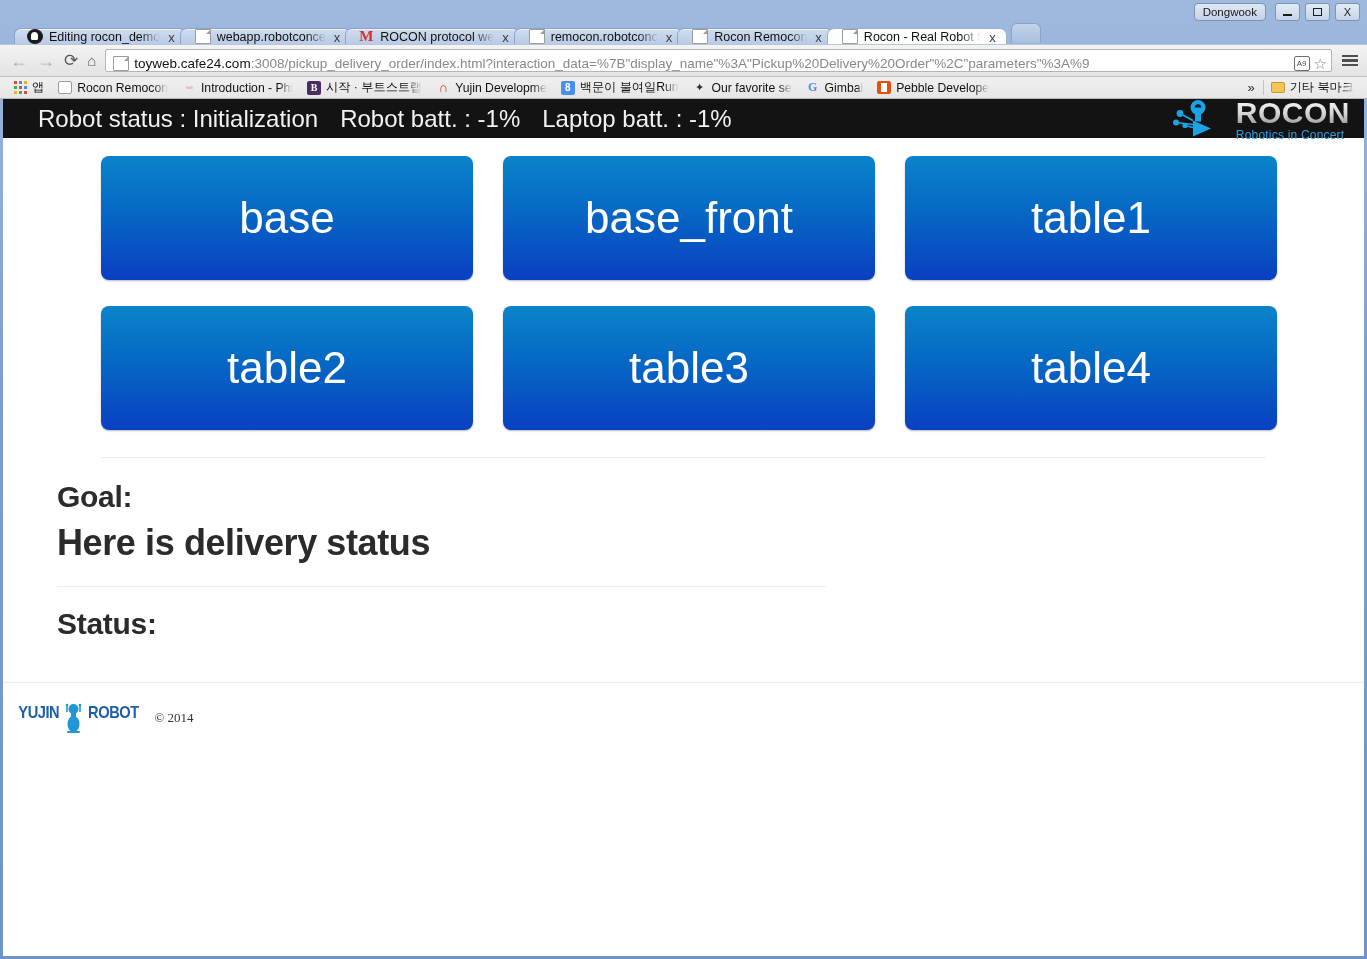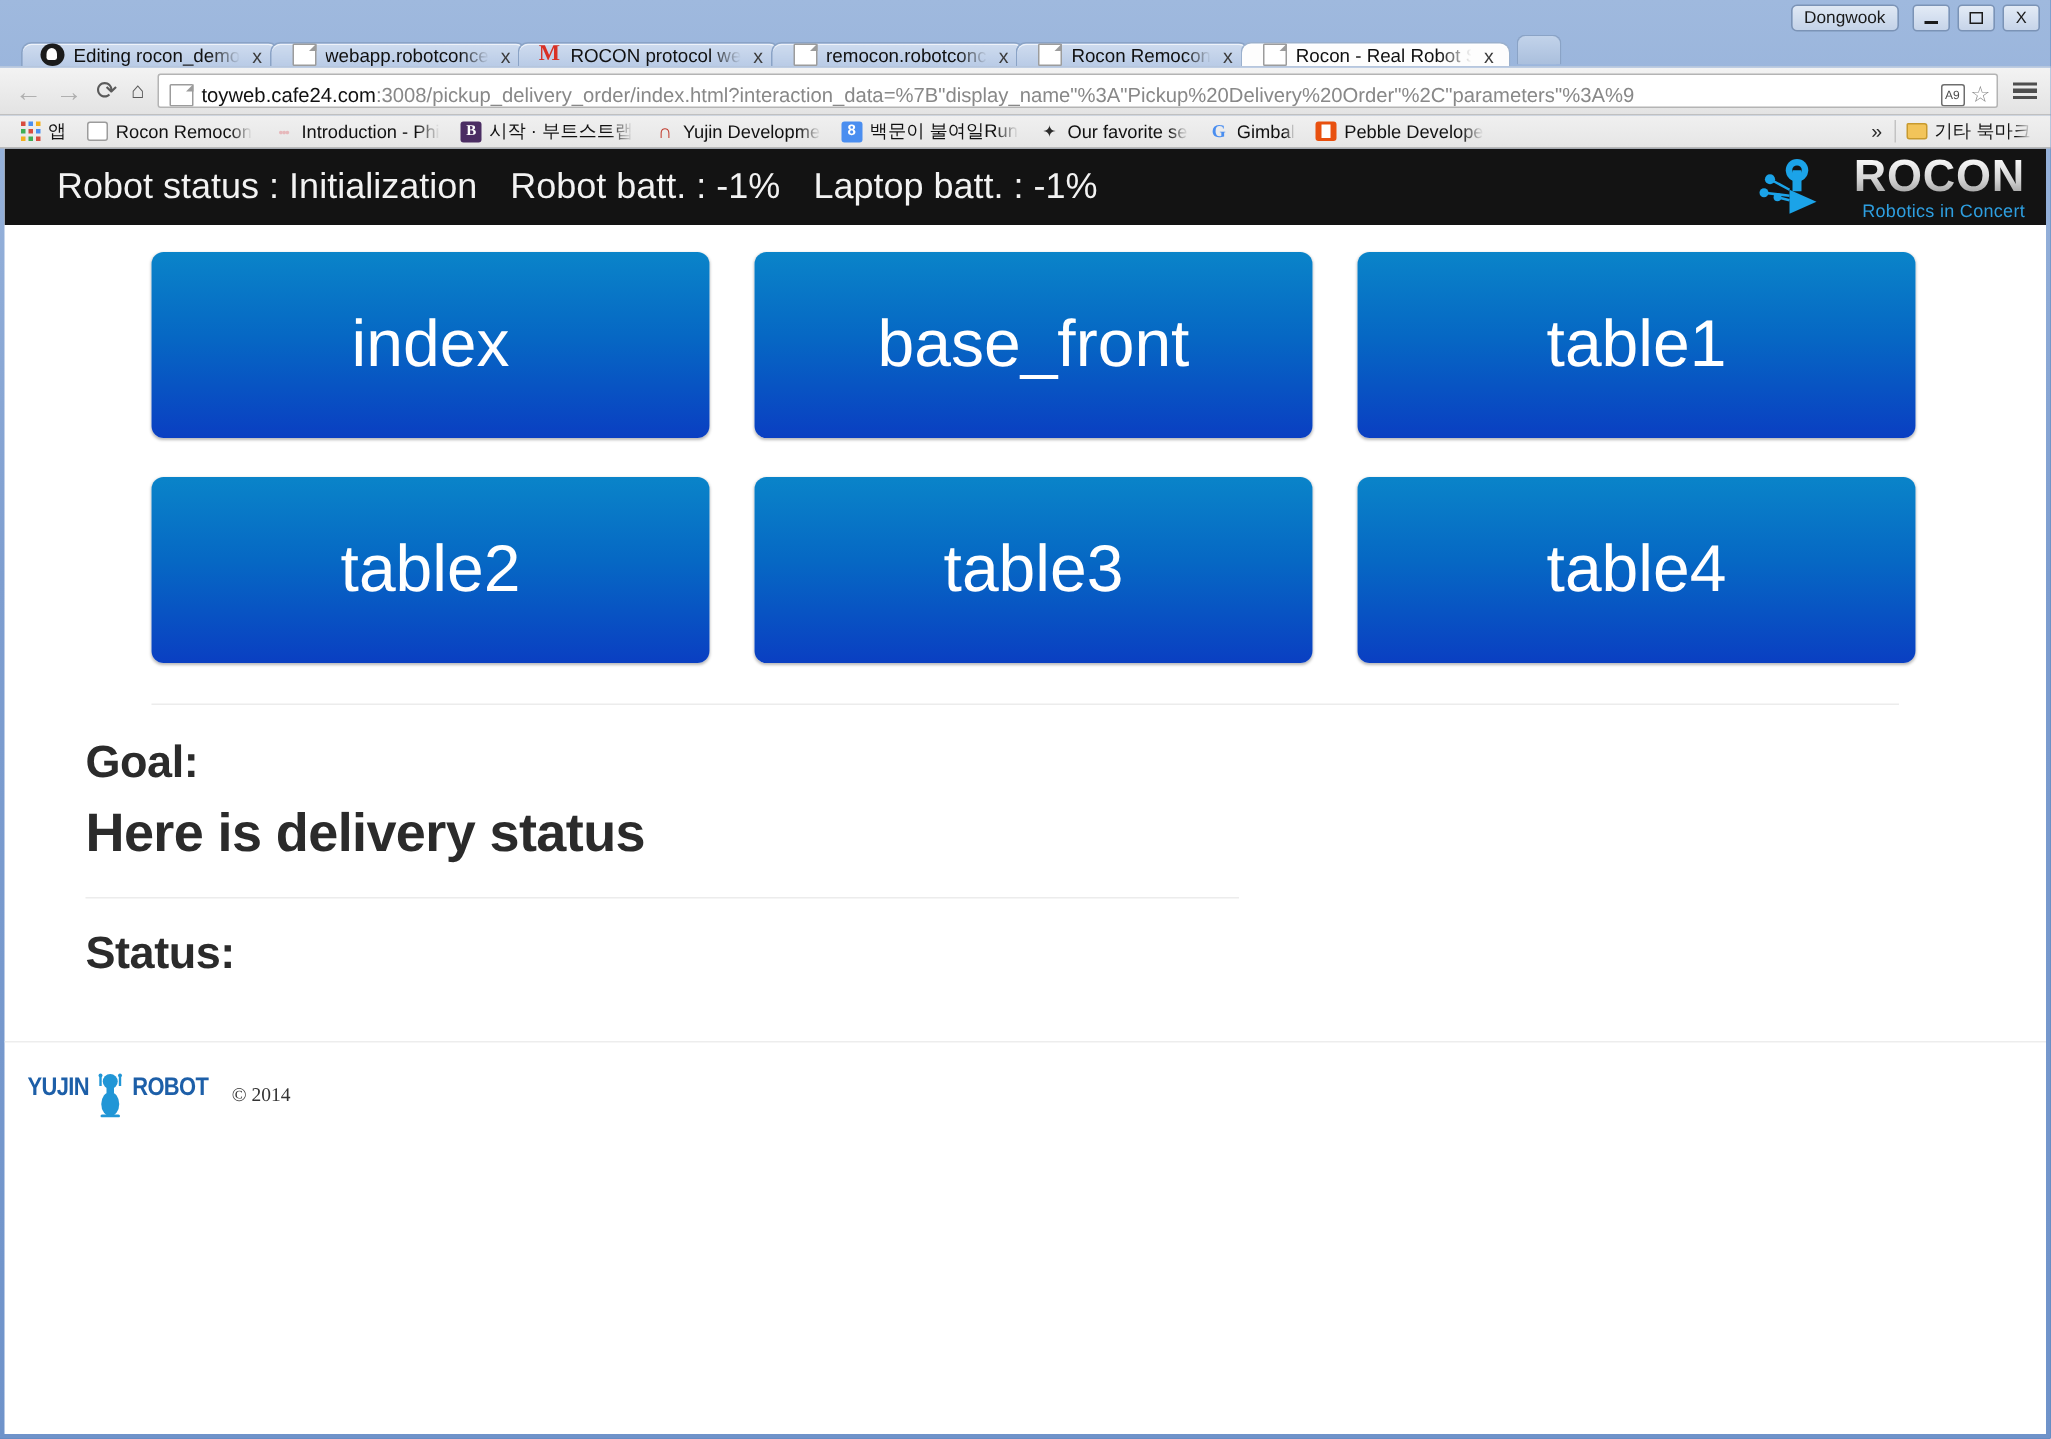--- a/index.html
+++ b/index.html
@@ -193,33 +193,33 @@
 
   
   .viewport {
     flex: 1; margin: 0 3px 3px 3px;
     background: #fff;
     overflow: hidden; position: relative;
   }
 
   
   .statusbar {
-    height: 51px; background: #131313;
+    height: 39px; background: #131313;
     display: flex; align-items: center;
     padding: 0 18px 0 35px;
     position: relative;
   }
   .statusbar .statusline {
     color: #f2f2f2; font-size: 24px; white-space: nowrap;
   }
   .statusbar .statusline span { margin-right: 22px; }
   .rocon-logo {
     position: absolute; right: 14px; top: 50%;
     transform: translateY(-50%);
-    display: flex; align-items: center; gap: 19px; text-align: right;
+    display: flex; align-items: center; gap: 19px;
   }
   .rocon-word {
     display: flex; flex-direction: column; line-height: 1;
   }
   .rocon-word .w1 {
     font-size: 30px; font-weight: bold; letter-spacing: 0.5px;
     background: linear-gradient(180deg,#ffffff 0%,#d2d2d2 55%,#8e8e8e 100%);
     -webkit-background-clip: text; background-clip: text;
     color: transparent;
   }
@@ -444,21 +444,21 @@
         <span class="rocon-word">
           <span class="w1">ROCON</span>
           <span class="w2">Robotics in Concert</span>
         </span>
       </div>
     </div>
 
     <div class="content">
 
       <div class="btn-grid">
-        <button class="bigbtn">index</button>
+        <button class="bigbtn">base</button>
         <button class="bigbtn">base_front</button>
         <button class="bigbtn">table1</button>
         <button class="bigbtn">table2</button>
         <button class="bigbtn">table3</button>
         <button class="bigbtn">table4</button>
       </div>
 
       <hr class="hr1">
 
       <div class="goal-block">

